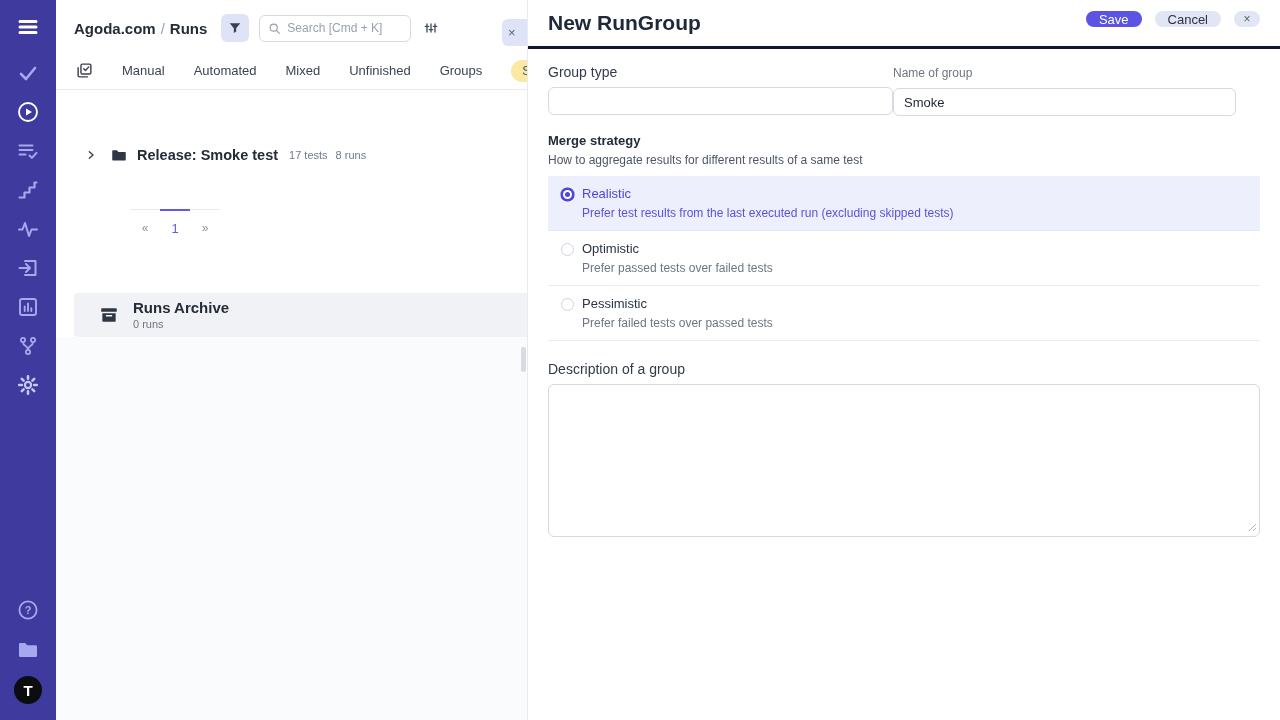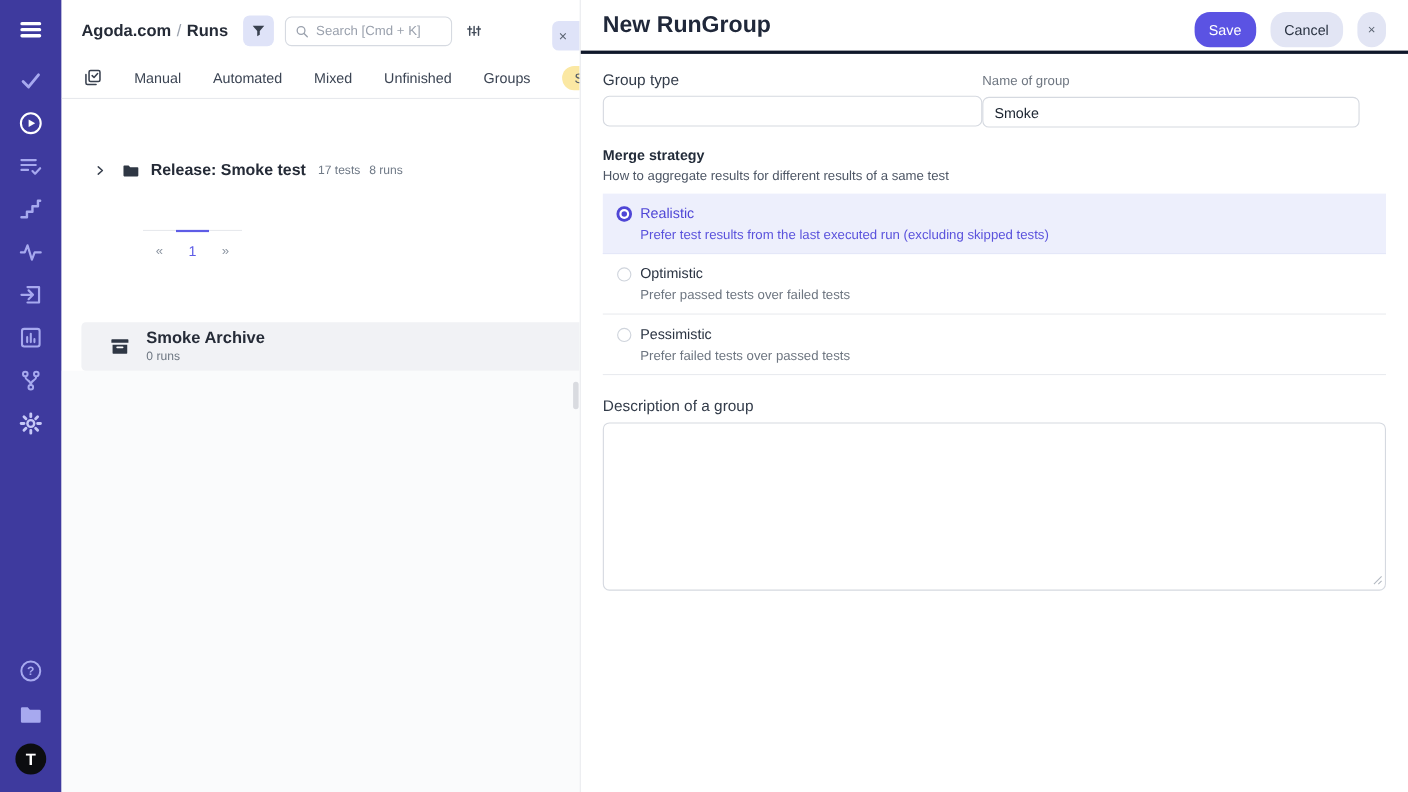--- a/index.html
+++ b/index.html
@@ -44,21 +44,21 @@
   .archive-texts { margin-left:14px; }
   .archive-title { font-size:15px; font-weight:bold; color:#252b37; line-height:16px; }
   .archive-count { font-size:11px; color:#6e7782; margin-top:2px; }
   .scroll-thumb { position:absolute; right:1px; top:347px; width:5px; height:25px; border-radius:3px; background:#d9dbe0; cursor:pointer; }
 
   
   .right-panel { position:absolute; left:527px; top:0; width:753px; height:720px; background:#fff; border-left:1px solid #e9eaee; }
   .rp-header { position:relative; height:49px; border-bottom:3px solid #0f172a; display:flex; align-items:center; padding:0 20px; }
   .rp-title { font-size:21px; font-weight:bold; color:#20283a; }
   .rp-actions { position:absolute; right:20px; top:11px; display:flex; gap:13px; align-items:center; }
-  .btn { height:32px; border:none; border-radius:14px; font-size:13px; font-family:"Liberation Sans", sans-serif; cursor:pointer; }
+  .btn { height:16px; border:none; border-radius:14px; font-size:13px; font-family:"Liberation Sans", sans-serif; cursor:pointer; }
   .btn-save { background:#5b53e3; color:#fff; padding:0 13px; }
   .btn-cancel { background:#e2e5f4; color:#2a3342; padding:0 13px; }
   .btn-x { background:#e2e5f4; color:#5b6472; width:26px; font-size:12px; }
 
   .rp-content { padding:15px 20px 0 20px; }
   .field-grid { display:grid; grid-template-columns:345px 343px; }
   .label-lg { font-size:14px; color:#323b49; margin-bottom:7px; }
   .label-sm { font-size:12px; color:#6e7681; margin-bottom:8px; margin-top:2px; }
   .text-input { width:100%; height:28px; border:1px solid #d5d9e0; border-radius:6px; padding:0 10px; font-size:13px; color:#1b2430; font-family:"Liberation Sans", sans-serif; outline:none; background:#fff; }
 
@@ -238,21 +238,21 @@
 
     <div class="archive-row">
       <span style="display:flex;">
         <svg width="20" height="20" viewBox="0 0 24 24">
             <path d="M3.5 4h17a.8.8 0 01.8.8V8H2.7V4.8a.8.8 0 01.8-.8z" fill="#2f3744"></path>
             <path d="M4 10h16v9.2a.8.8 0 01-.8.8H4.8a.8.8 0 01-.8-.8z" fill="#2f3744"></path>
             <path d="M9 13h6" stroke="#ffffff" stroke-width="1.8" stroke-linecap="round"></path>
           </svg>
       </span>
       <span class="archive-texts">
-        <div class="archive-title">Smoke Archive</div>
+        <div class="archive-title">Runs Archive</div>
         <div class="archive-count">0 runs</div>
       </span>
     </div>
 
     <div class="scroll-thumb"></div>
   </section>
 
   <section class="right-panel">
     <header class="rp-header">
       <h1 class="rp-title">New RunGroup</h1>

